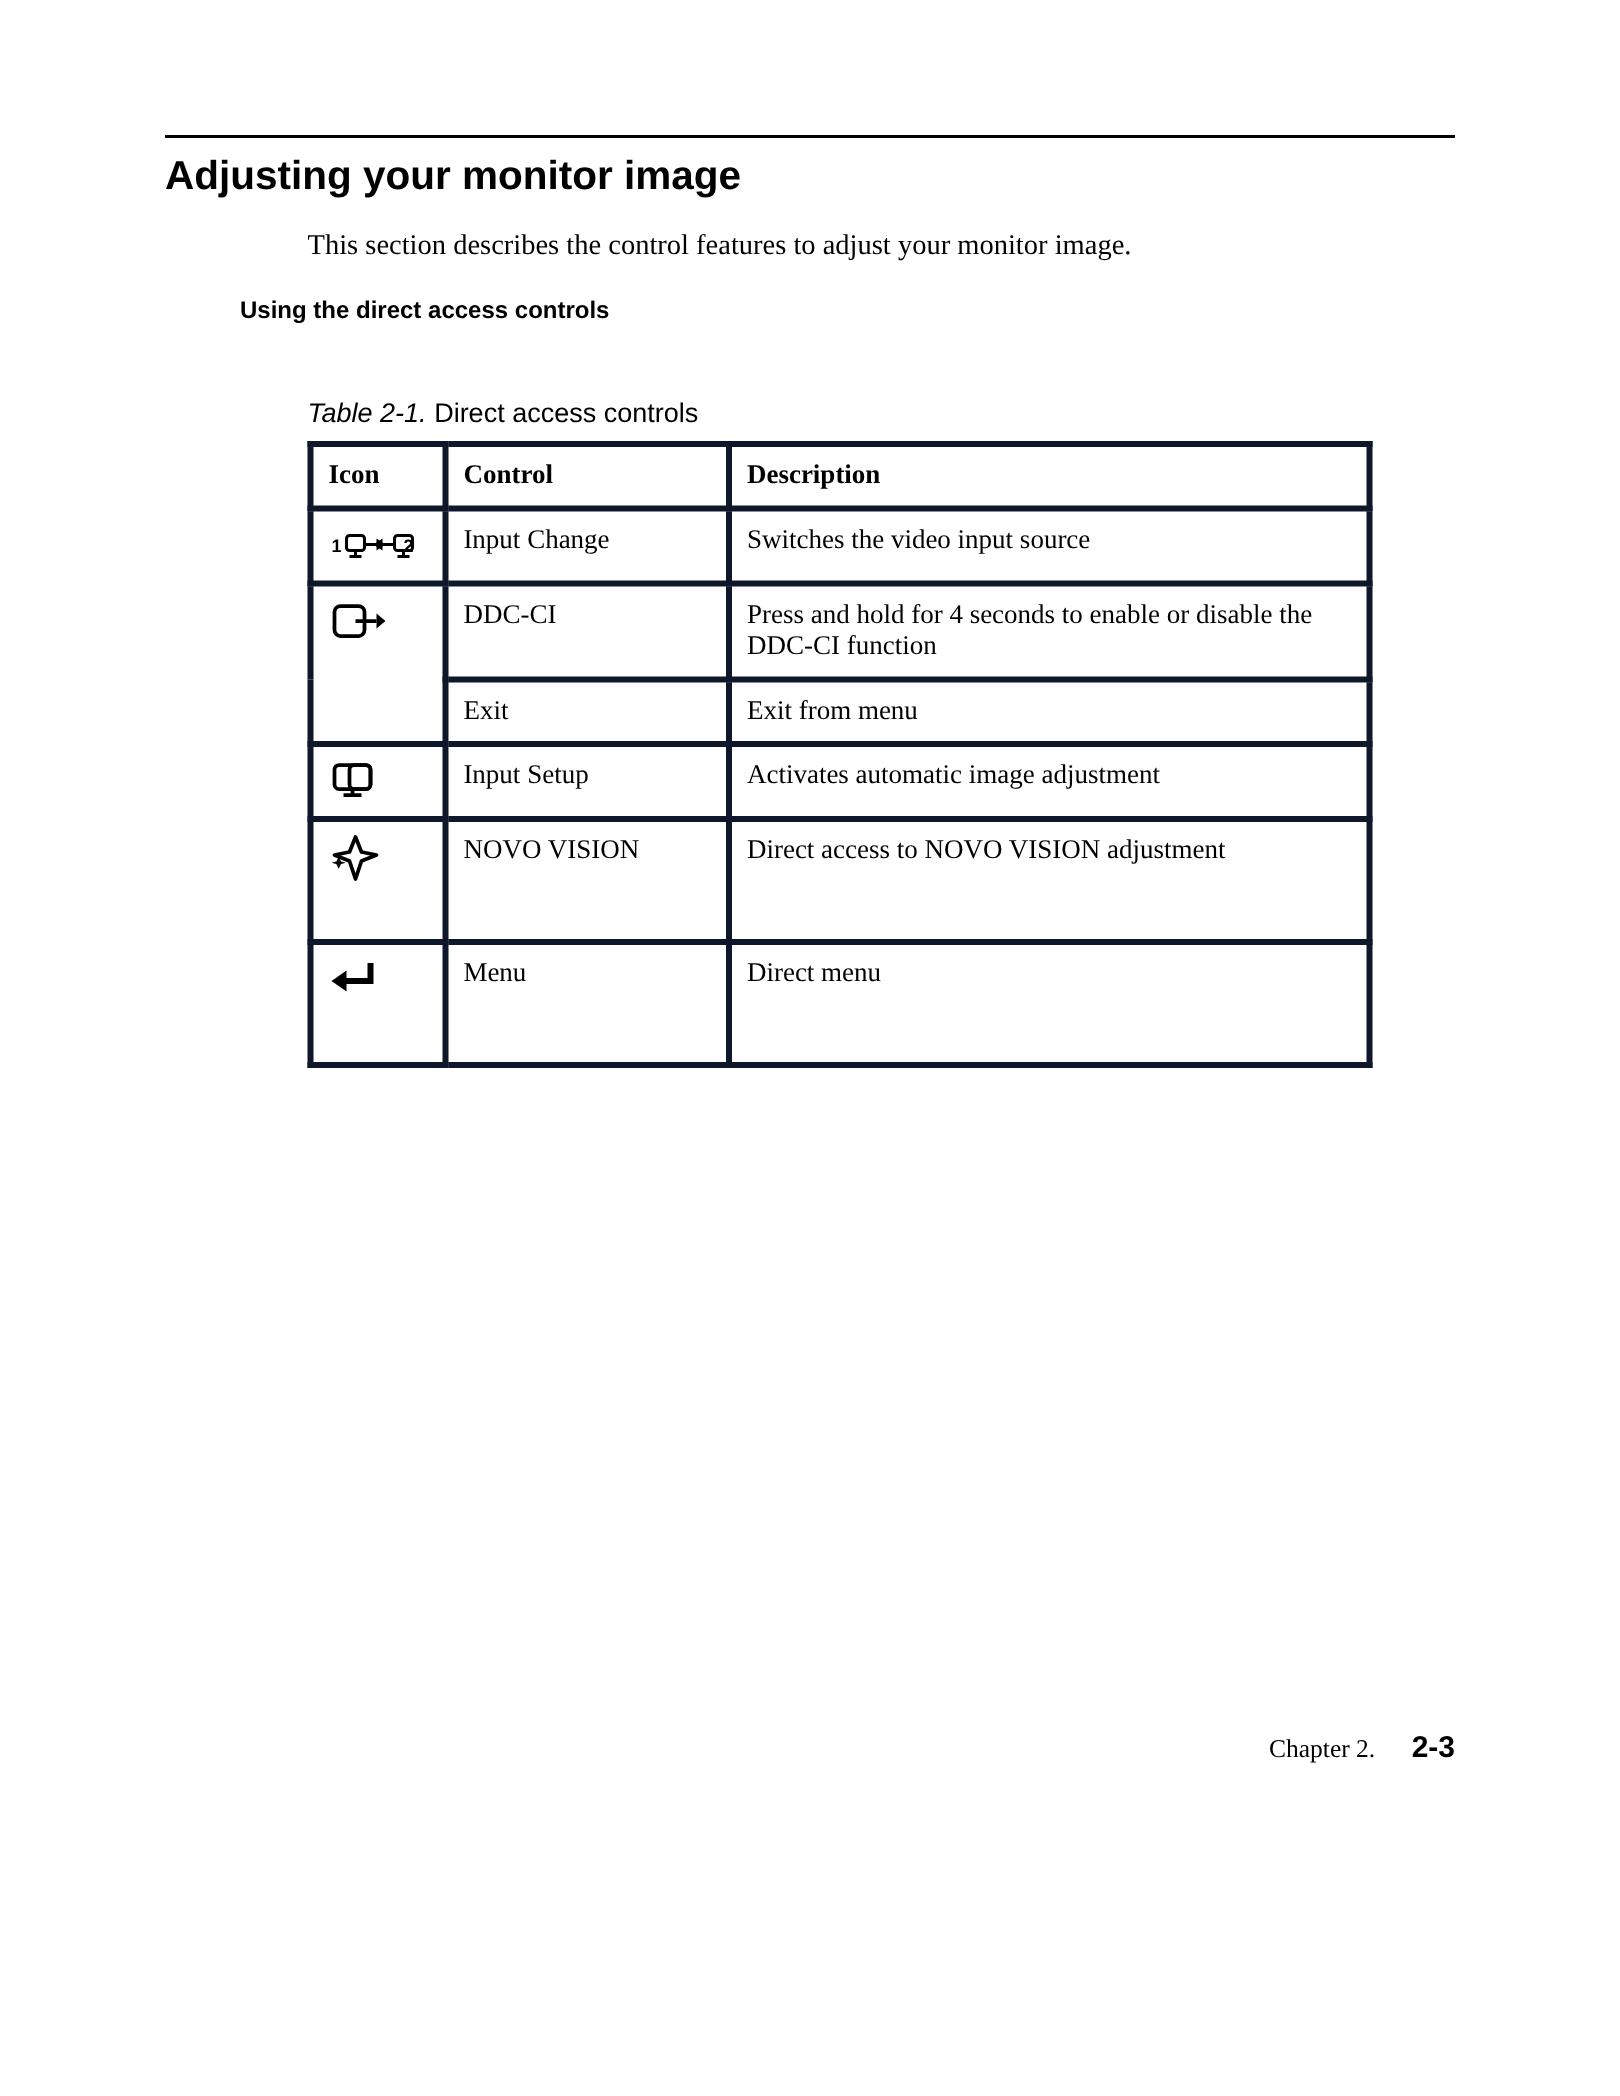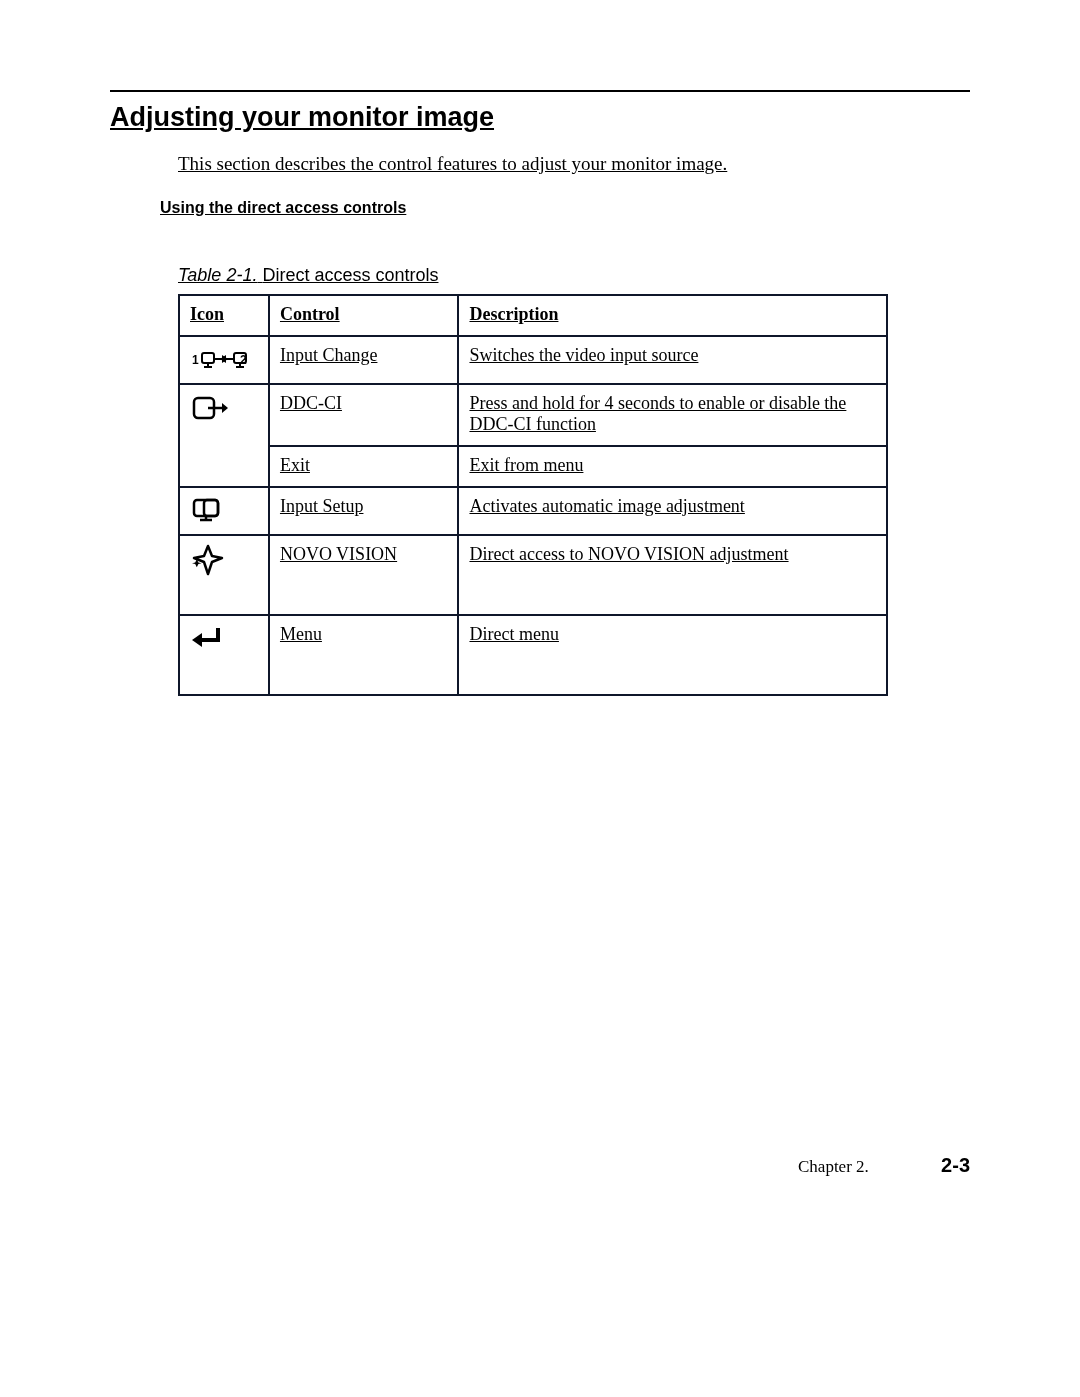--- a/index.html
+++ b/index.html
@@ -8,21 +8,20 @@
     background: #fff;
     color: #000;
     font-family: "Palatino Linotype", "Book Antiqua", Palatino, Georgia, serif;
   }
   .page {
     width: 1080px;
     height: 1232px;
     box-sizing: border-box;
     padding: 90px 110px 60px 110px;
     position: relative;
-    text-decoration: underline;
   }
   .rule {
     border-top: 2.5px solid #000;
     height: 0;
     margin-bottom: 10px;
   }
   .h1 {
     font-family: Arial, Helvetica, sans-serif;
     font-weight: 700;
     font-size: 27px;
@@ -33,39 +32,39 @@
     font-weight: 700;
     font-size: 16px;
     margin: 22px 0 14px 0;
   }
   .body-para {
     font-size: 19px;
     line-height: 1.35;
     margin: 0;
   }
   .indent {
-    margin-left: 68px;
+    margin-left: 95px;
     margin-right: 10px;
   }
   .caption {
     font-family: Arial, Helvetica, sans-serif;
     font-size: 18px;
     margin: 48px 0 8px 0;
   }
   .caption .it {
     font-style: italic;
   }
   table.controls {
     border-collapse: collapse;
     width: 710px;
     font-size: 18px;
   }
   table.controls th,
   table.controls td {
-    border: 2px solid #0f172a;
+    border: 4px solid #0f172a;
     padding: 8px 10px 10px 10px;
     text-align: left;
     vertical-align: top;
   }
   table.controls th {
     font-weight: 700;
     font-family: "Palatino Linotype", "Book Antiqua", Palatino, Georgia, serif;
   }
   .col-icon   { width: 90px; }
   .col-ctrl   { width: 190px; }
@@ -86,21 +85,20 @@
   }
   .footer .chap {
     font-family: "Palatino Linotype", "Book Antiqua", Palatino, Georgia, serif;
     margin-right: 20px;
     text-align: right;
   }
   .footer .pnum {
     font-family: Arial, Helvetica, sans-serif;
     font-weight: 700;
     font-size: 20px;
-    margin-left: 48px;
   }
 </style>
 </head>
 <body>
 
 <div class="page">
 
   <div class="rule"></div>
 
   <h1 class="h1">Adjusting your monitor image</h1>

